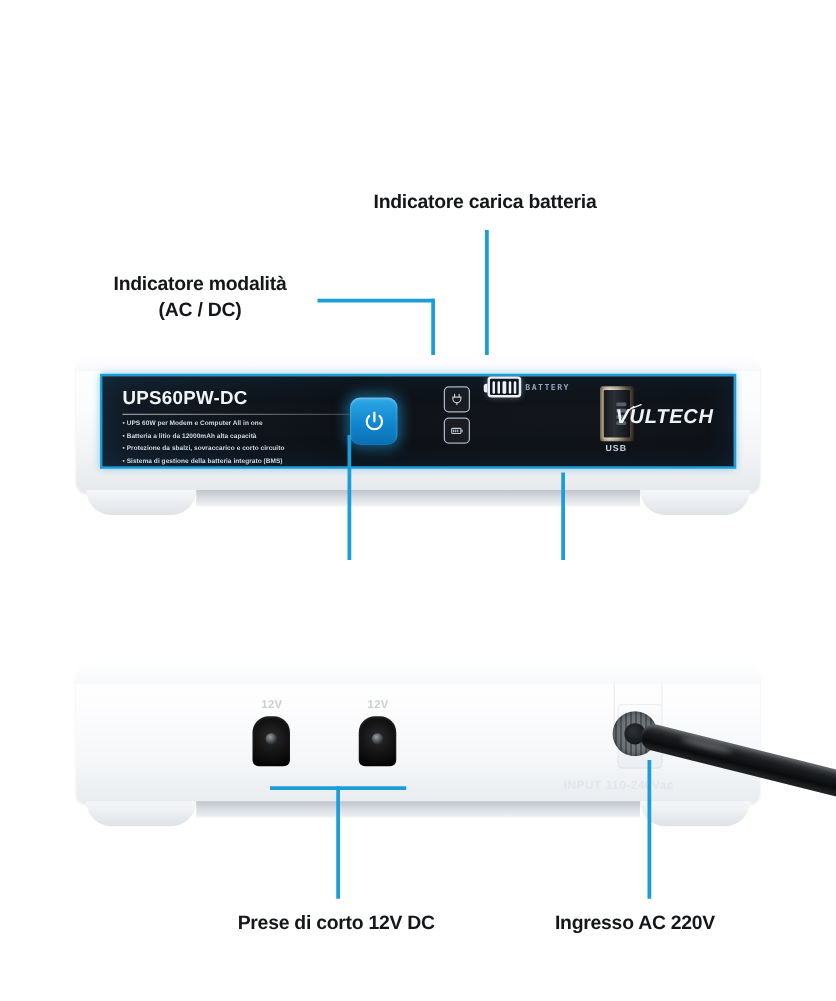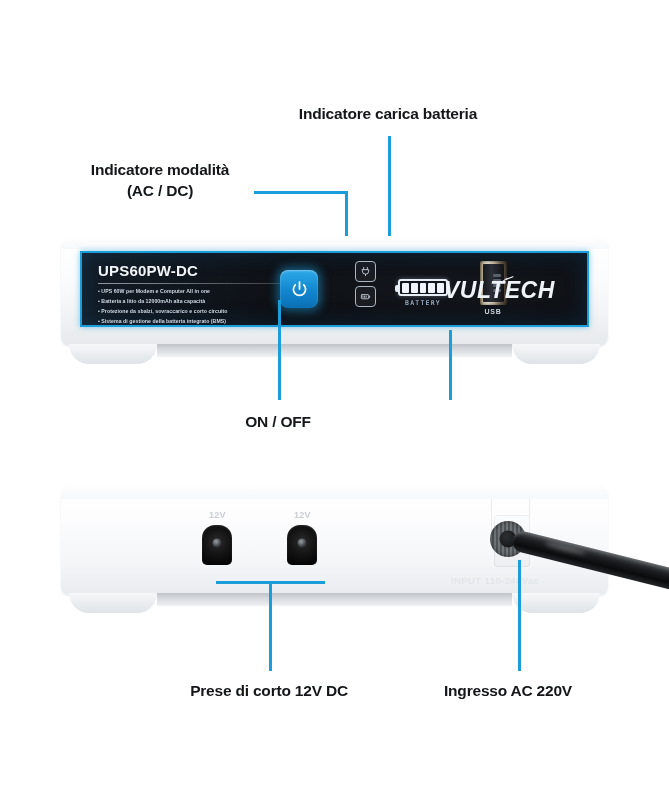--- a/index.html
+++ b/index.html
@@ -3,21 +3,21 @@
 <meta charset="utf-8">
 <style>
   html,body{margin:0;padding:0;}
   body{
     width:669px;height:801px;
     background:#ffffff;
     font-family:"Liberation Sans", sans-serif;
     position:relative;
     overflow:hidden;
   }
-  .stage{position:absolute;inset:0;}
+  .stage{position:absolute;inset:0;margin-top:48px;}
 
   
   .ann{
     position:absolute;
     color:#14161a;
     font-weight:bold;
     font-size:15.5px;
     letter-spacing:-0.2px;
     line-height:1.35;
     white-space:pre-line;
@@ -91,22 +91,22 @@
   }
   .modeicon{
     width:19px;height:19px;border-radius:4px;
     border:1.4px solid #aab6c4;
     display:flex;align-items:center;justify-content:center;
     background:rgba(255,255,255,.04);
   }
   .modeicon svg{display:block;}
 
   .batt{
-    position:absolute;left:308px;top:26px;width:66px;
-    display:flex;flex-direction:column;align-items:center;gap:3px;
+    position:absolute;left:308px;top:0;width:66px;
+    display:flex;flex-direction:row;align-items:center;gap:3px;
   }
   .batt-shell{
     position:relative;width:50px;height:17px;
     border:2px solid #e8eef5;border-radius:3px;
     display:flex;align-items:center;gap:2px;padding:0 2px;
     box-sizing:border-box;
     box-shadow:0 0 5px rgba(200,225,255,.35);
   }
   .batt-shell:after{
     content:"";position:absolute;left:-5px;top:4px;width:3px;height:7px;
@@ -133,22 +133,22 @@
     width:100%;height:100%;
     background:linear-gradient(90deg,#16181c,#2b2f36 40%,#101215);
     position:relative;border-radius:1px;
     display:flex;flex-direction:column;justify-content:center;align-items:flex-end;gap:2px;
     padding-right:3px;box-sizing:border-box;
   }
   .usb-inner span{display:block;width:8px;height:3px;background:#55606c;border-radius:1px;}
   .usb-label{color:#c9d4e0;font-size:7px;font-weight:bold;letter-spacing:.8px;}
 
   .logo{
-    position:absolute;right:32px;top:24px;
-    color:#eef3f8;font-size:23px;font-weight:bold;font-style:italic;
+    position:absolute;right:16px;top:24px;
+    color:#eef3f8;font-size:16px;font-weight:bold;font-style:italic;
     letter-spacing:.6px;
   }
   .logo-bird{position:absolute;right:72px;top:17px;}
 
   .feet{
     position:absolute;left:0;top:108px;width:100%;height:22px;
   }
   .foot{
     position:absolute;top:0;width:88px;height:20px;
     background:linear-gradient(180deg,#f6f7f9,#dfe3e7);
@@ -233,21 +233,21 @@
     background:rgba(0,0,0,.07);
   }
 </style>
 </head>
 <body>
 
 <div class="stage">
 
   <div class="ann center" style="left:273px;top:104px;width:230px;">Indicatore carica batteria</div>
 
-  <div class="ann center" style="left:60px;top:160px;width:200px;">Indicatore modalità
+  <div class="ann center" style="left:60px;top:170px;width:200px;">Indicatore modalità
 (AC / DC)</div>
 
   <div class="line vline" style="left:388px;top:136px;height:122px;"></div>
 
   <div class="line hline" style="left:254px;top:191px;width:94px;"></div>
   <div class="line vline" style="left:345px;top:191px;height:92px;"></div>
 
   <div class="unit-front">
     <div class="chassis"></div>
     <div class="chassis-top"></div>
@@ -325,21 +325,20 @@
     <div class="feet">
       <div class="shadow-bar"></div>
       <div class="foot l"></div>
       <div class="foot r"></div>
     </div>
   </div>
 
   <div class="line vline" style="left:278px;top:300px;height:100px;"></div>
   <div class="line vline" style="left:449px;top:330px;height:70px;"></div>
 
-  <div class="ann center" style="left:178px;top:412px;width:200px;">ON / OFF</div>
 
   <div class="unit-rear">
     <div class="chassis-rear"></div>
     <div class="rear-top-edge"></div>
 
     <div class="seam" style="left:430px;"></div>
     <div class="seam" style="left:468px;"></div>
 
     <div class="jack-label" style="left:148px;">12V</div>
     <div class="jack" style="left:141px;"></div>

